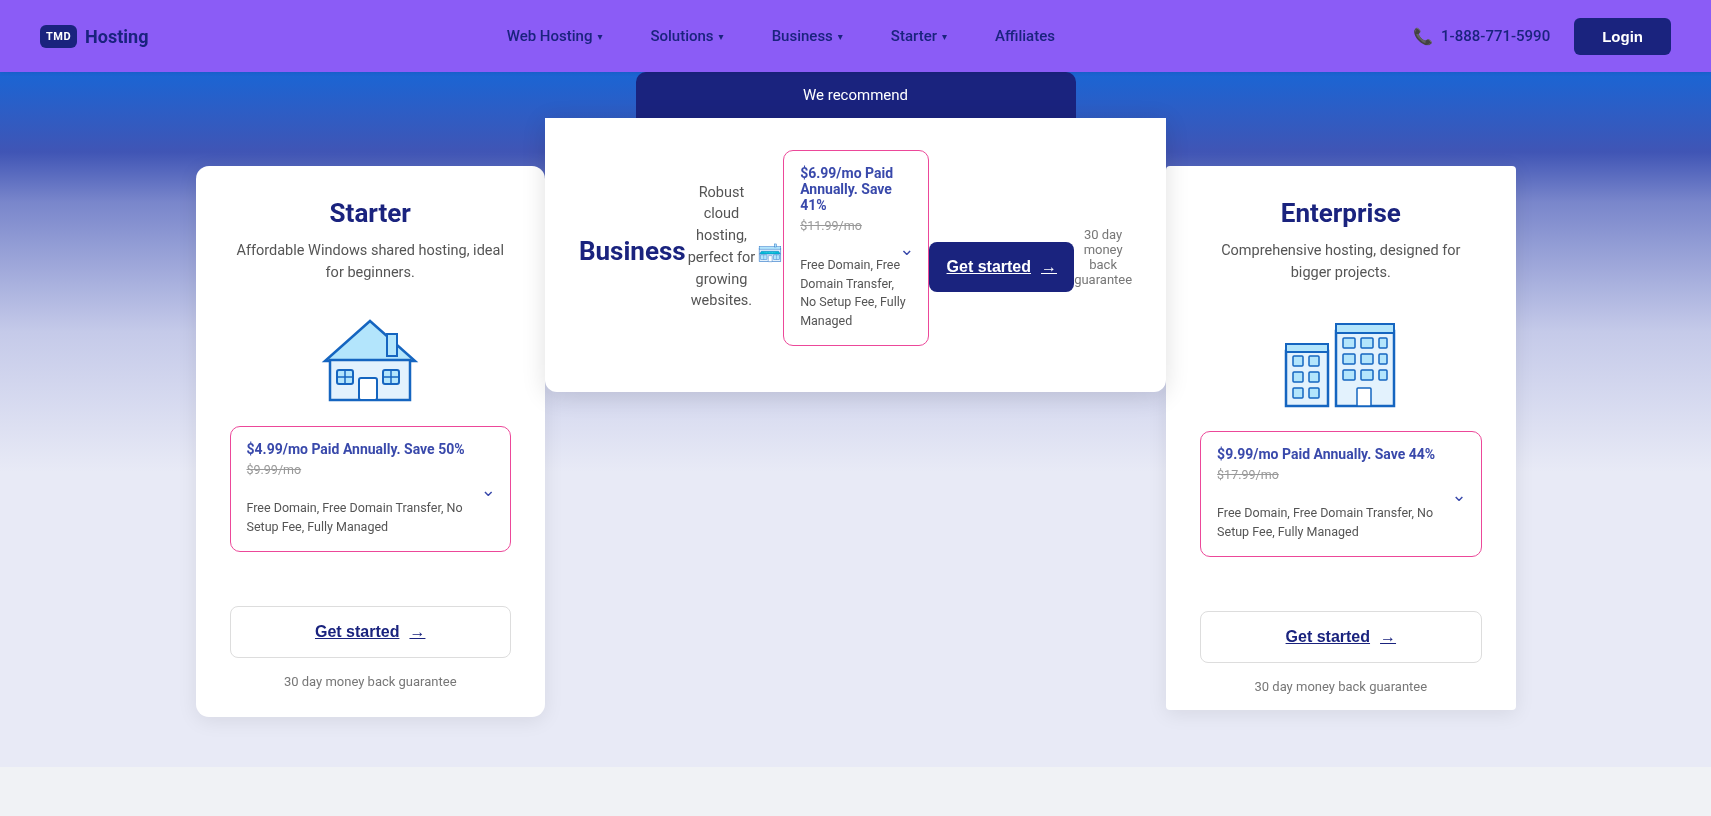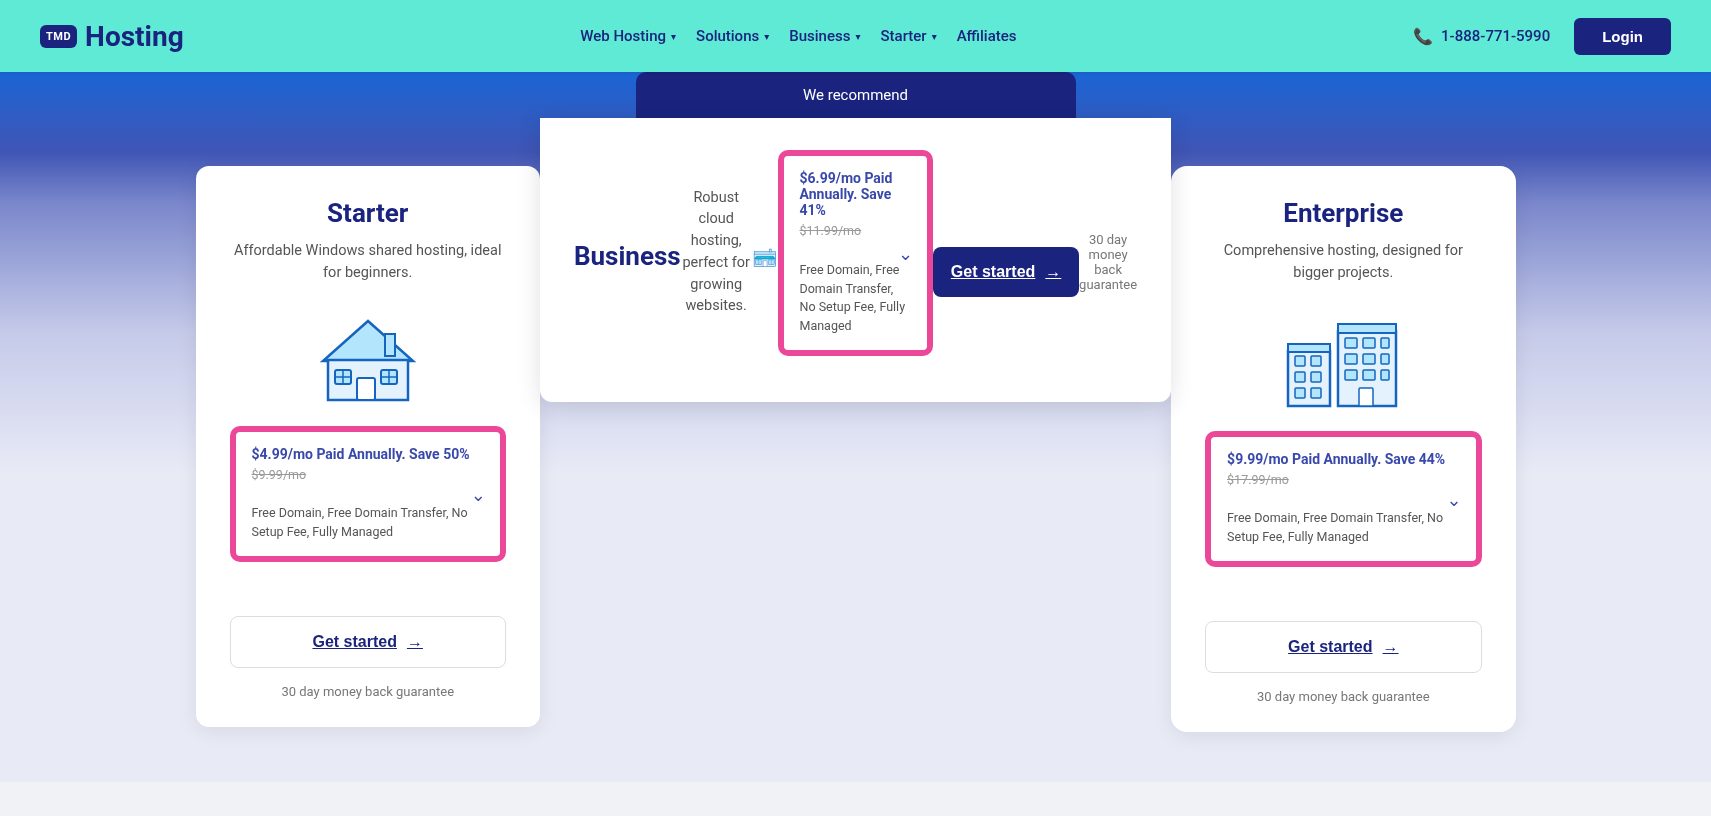--- a/index.html
+++ b/index.html
@@ -3,21 +3,21 @@
   <meta charset="utf-8">
   <style>
     * { margin: 0; padding: 0; box-sizing: border-box; }
     body { font-family: -apple-system, BlinkMacSystemFont, 'Segoe UI', Roboto, sans-serif; background: #f0f2f5; }
 
     
     .header {
       display: flex;
       align-items: center;
       justify-content: space-between;
-      background: #5eead4;
+      background: #8b5cf6;
       padding: 0 40px;
       height: 72px;
       box-shadow: 0 1px 4px rgba(0,0,0,0.08);
       position: relative;
       z-index: 10;
     }
     .logo {
       display: flex;
       align-items: center;
       gap: 8px;
@@ -26,28 +26,28 @@
     .logo-badge {
       background: #1a237e;
       color: #fff;
       font-size: 11px;
       font-weight: 700;
       padding: 5px 6px;
       border-radius: 6px;
       letter-spacing: 0.5px;
     }
     .logo-text {
-      font-size: 28px;
+      font-size: 18px;
       font-weight: 700;
       color: #1a237e;
     }
     .nav {
       display: flex;
       align-items: center;
-      gap: 20px;
+      gap: 48px;
     }
     .nav-item {
       display: flex;
       align-items: center;
       gap: 5px;
       color: #1a237e;
       font-size: 15px;
       font-weight: 500;
       cursor: pointer;
       text-decoration: none;
@@ -98,21 +98,21 @@
       font-size: 14.5px;
       color: #555;
       text-align: center;
       line-height: 1.5;
       max-width: 280px;
       margin-bottom: 20px;
     }
 
     
     .price-box {
-      border: 6px solid #ec4899;
+      border: 1px solid #ec4899;
       border-radius: 10px;
       padding: 14px 16px;
       width: 100%;
       position: relative;
       margin-bottom: 18px;
     }
 
     .price-main {
       font-size: 14px;
       font-weight: 700;
@@ -320,21 +320,21 @@
         </div>
 
         <button class="get-started-btn filled">
           <span>Get started</span>
           <span class="arrow-icon">→</span>
         </button>
 
         <div class="money-back">30 day money back guarantee</div>
       </div>
 
-      <div style="flex:1; background:#fff; border-radius:16px; padding:32px 34px 28px; display:flex; flex-direction:column; align-items:center; margin-top:48px; box-shadow:0 4px 20px rgba(0,0,0,0.08);">
+      <div style="flex:1; background:#fff; border-radius:4px; padding:32px 34px 16px; display:flex; flex-direction:column; align-items:center; margin-top:48px; box-shadow:0 4px 20px rgba(0,0,0,0.08);">
         <div class="card-title">Enterprise</div>
         <div class="card-desc">Comprehensive hosting, designed for bigger projects.</div>
 
         <svg class="building-svg" viewBox="0 0 120 95" fill="none" xmlns="http://www.w3.org/2000/svg">
 
           <rect x="5" y="35" width="42" height="55" fill="#e3f2fd" stroke="#1565c0" stroke-width="2.5"></rect>
           <rect x="5" y="28" width="42" height="8" fill="#b3e5fc" stroke="#1565c0" stroke-width="2"></rect>
 
           <rect x="12" y="40" width="10" height="10" rx="1" fill="#b3e5fc" stroke="#1565c0" stroke-width="1.5"></rect>
           <rect x="28" y="40" width="10" height="10" rx="1" fill="#b3e5fc" stroke="#1565c0" stroke-width="1.5"></rect>

